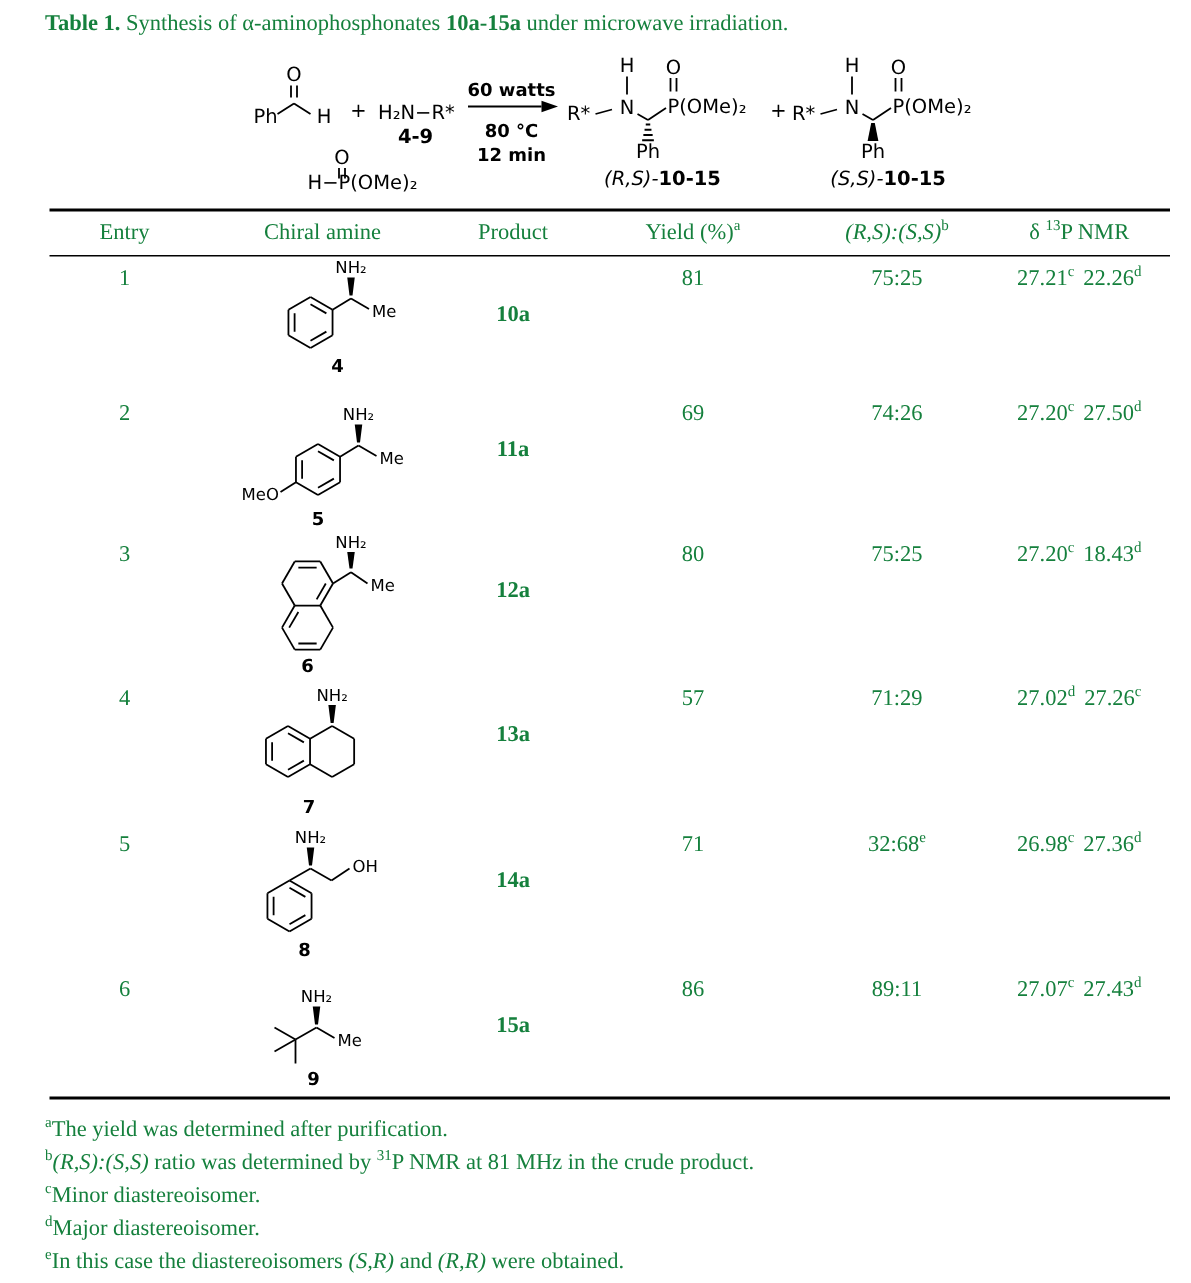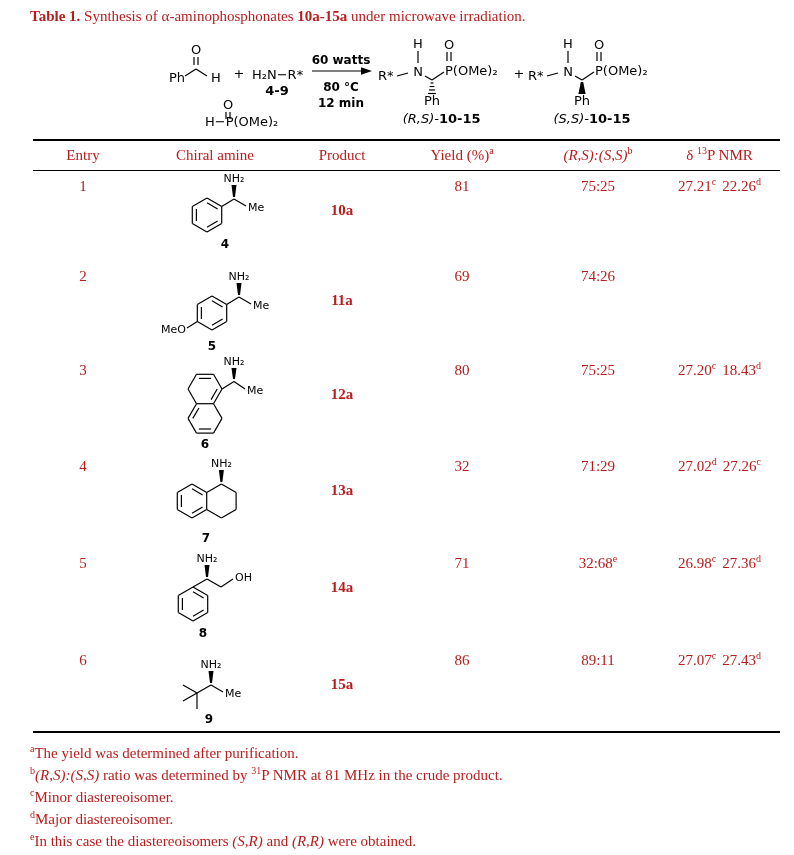--- a/index.html
+++ b/index.html
@@ -1,16 +1,16 @@
 <!DOCTYPE html>
 <html><head>
 <meta charset="utf-8">
 <style>
   html,body{margin:0;padding:0;background:#fff;}
-  .page{position:relative;width:790px;height:855px;background:#fff;color:#b91c1c;
+  .page{position:relative;width:790px;height:855px;background:#fff;color:#15803d;
         font-family:"Liberation Serif",serif;font-size:15px;overflow:hidden;}
   .caption{position:absolute;left:30px;top:8px;width:740px;}
   .scheme{position:absolute;left:95px;top:36px;}
   svg text{font-family:"DejaVu Sans",sans-serif;fill:#000;}
   svg line, svg polyline{stroke:#000;stroke-width:1.2;}
   svg polygon{fill:#000;stroke:none;}
   .tbl{position:absolute;left:33px;top:139px;width:747px;
        border-top:2px solid #000;border-bottom:2px solid #000;}
   .hrow{display:grid;grid-template-columns:100px 164px 90px 150px 122px 121px;
         height:29px;border-bottom:1px solid #000;align-items:center;}
@@ -169,20 +169,21 @@
           <polygon points="98,34 100,34 101.5,22 96.5,22"></polygon>
           <text x="99" y="19" font-size="11" text-anchor="middle">NH₂</text>
           <text x="113" y="48" font-size="11">Me</text>
           <text x="46" y="72" font-size="11" text-anchor="end">MeO</text>
           <text x="72" y="89" font-size="12" font-weight="bold" text-anchor="middle">5</text>
         </svg>
       </div>
       <div class="vcell prod">11a</div>
       <div class="vcell">69</div>
       <div class="vcell"><span>74:26</span><sup></sup></div>
+      <div class="vcell"><span>27.20</span><sup>c</sup><span class="nmr2">27.50</span><sup>d</sup></div>
     </div>
 
     <div class="trow h96">
       <div class="vcell">3</div>
       <div class="cell">
         <svg class="structsvg" width="140" height="96" viewBox="0 0 140 96">
           <g>
             <line x1="77" y1="34" x2="68.5" y2="48.7"></line>
               <line x1="68.5" y1="48.7" x2="51.5" y2="48.7"></line>
             <line x1="51.5" y1="48.7" x2="43" y2="34"></line>
@@ -232,21 +233,21 @@
             <line x1="96.1" y1="41.5" x2="96.1" y2="58.5"></line>
               <line x1="96.1" y1="58.5" x2="81.4" y2="67"></line>
             <line x1="81.4" y1="67" x2="66.7" y2="58.5"></line>
           </g>
           <polygon points="80.4,31 82.4,31 83.9,19 78.9,19"></polygon>
           <text x="81.4" y="16" font-size="11" text-anchor="middle">NH₂</text>
           <text x="66" y="91" font-size="12" font-weight="bold" text-anchor="middle">7</text>
         </svg>
       </div>
       <div class="vcell prod">13a</div>
-      <div class="vcell">32</div>
+      <div class="vcell">57</div>
       <div class="vcell"><span>71:29</span><sup></sup></div>
       <div class="vcell"><span>27.02</span><sup>d</sup><span class="nmr2">27.26</span><sup>c</sup></div>
     </div>
 
     <div class="trow h97">
       <div class="vcell">5</div>
       <div class="cell">
         <svg class="structsvg" width="140" height="92" viewBox="0 0 140 92">
           <g>
             <line x1="48" y1="39" x2="62.7" y2="47.5"></line>

